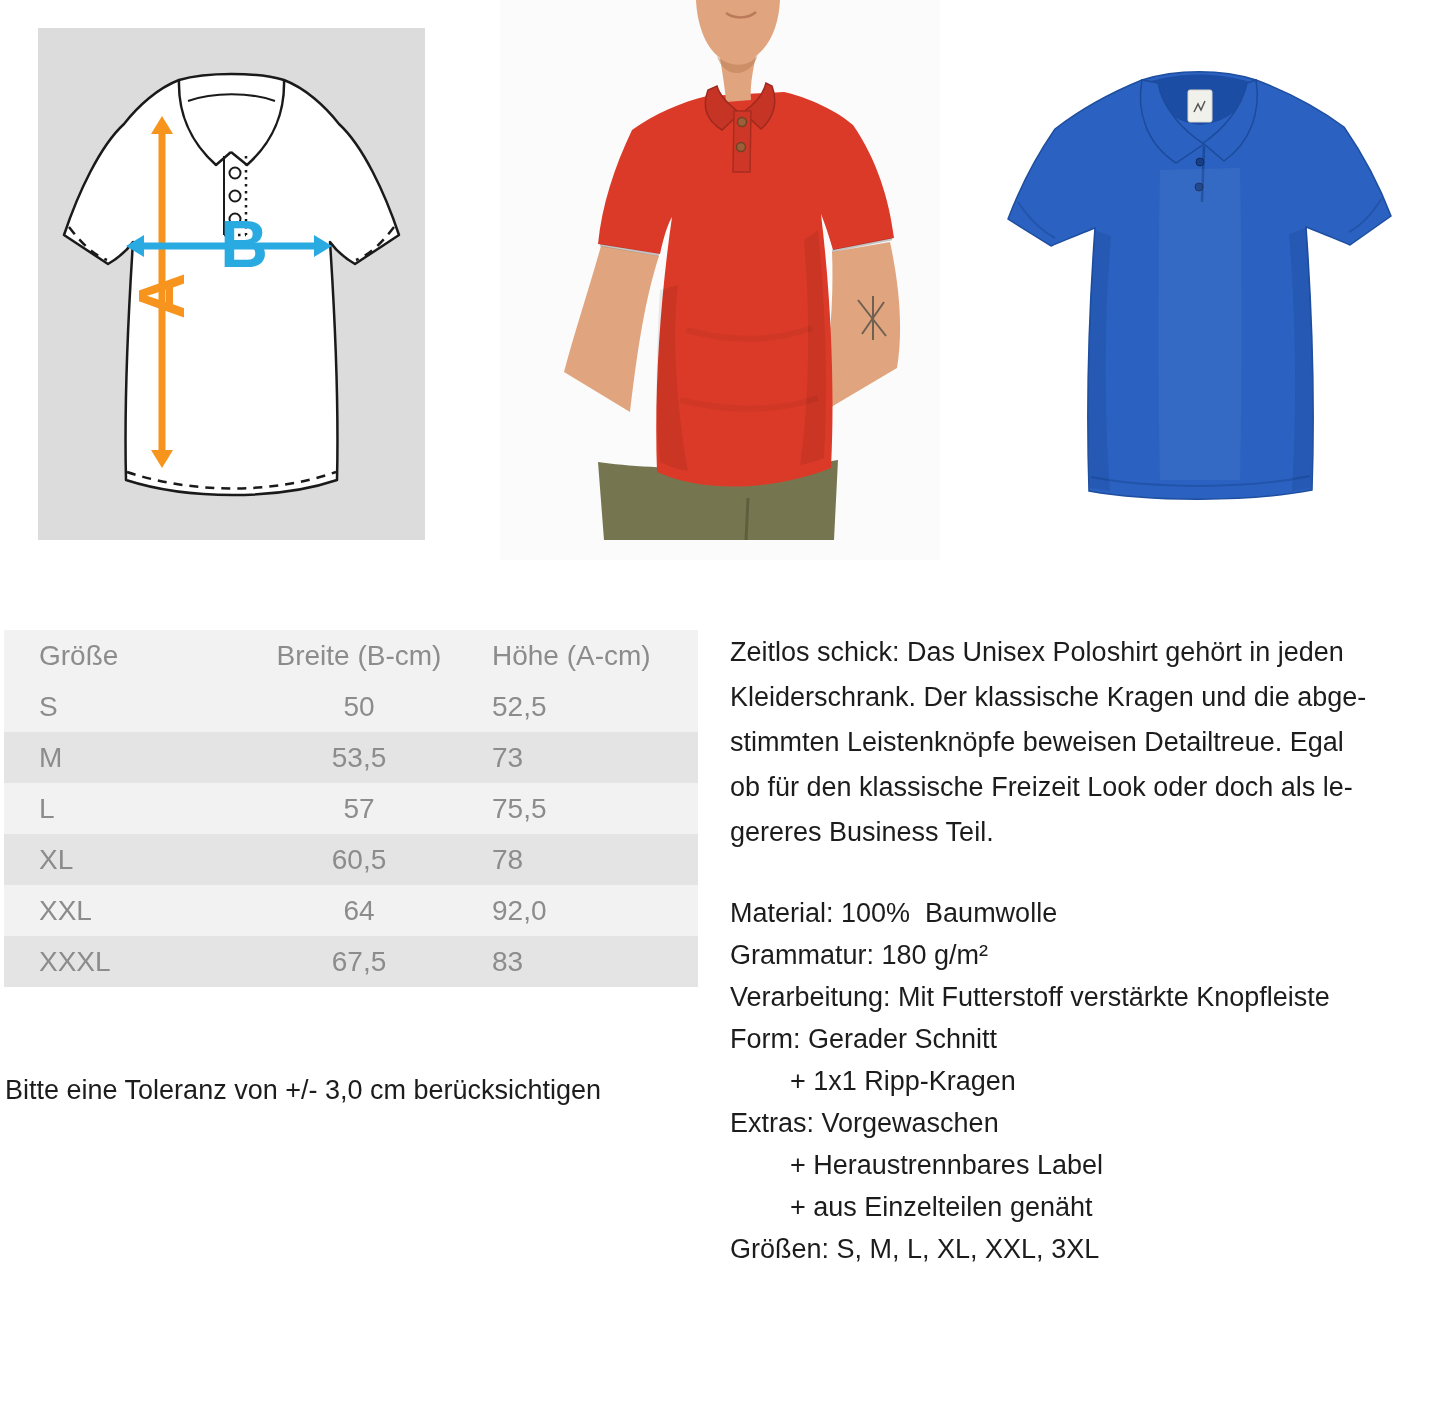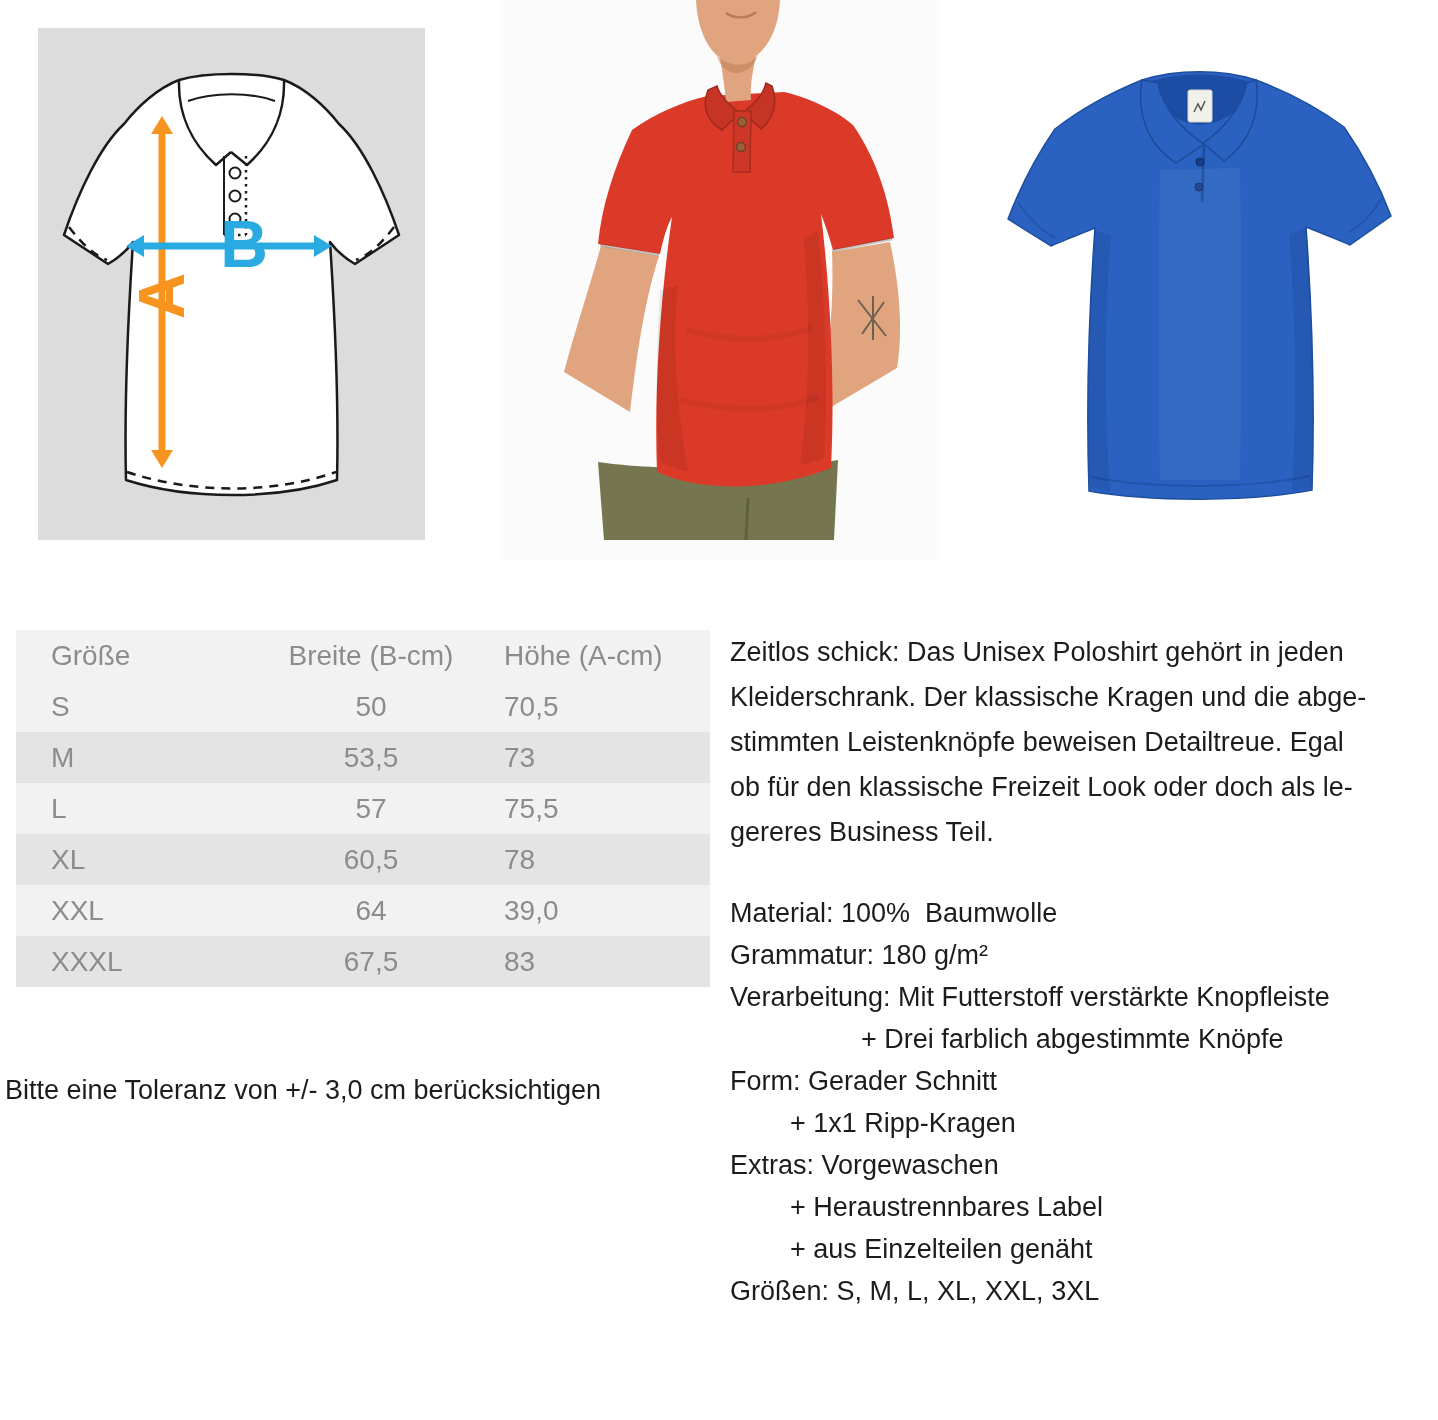--- a/index.html
+++ b/index.html
@@ -10,21 +10,21 @@
   }
   .abs{position:absolute;}
 
   
   .diagram-box{left:38px;top:28px;width:387px;height:512px;background:var(--diagram-bg,#dcdcdc);}
   .model-photo{left:500px;top:0;width:440px;height:560px;}
   .product-photo{left:990px;top:50px;width:430px;height:470px;}
   .diagram-box svg,.model-photo svg,.product-photo svg{display:block;width:100%;height:100%;}
 
   
-  .size-table{left:16px;top:630px;width:694px;background:var(--table-bg-light,#f2f2f2);}
+  .size-table{left:4px;top:630px;width:694px;background:var(--table-bg-light,#f2f2f2);}
   .t-row{display:flex;height:51px;line-height:51px;}
   .t-row.dark{background:var(--table-bg-dark,#e4e4e4);}
   .t-cell{font-size:28px;color:var(--table-text,#8c8c8c);white-space:nowrap;}
   .t-cell.c1{width:187px;padding-left:35px;}
   .t-cell.c2{width:266px;text-align:center;}
   .t-cell.c3{flex:1;}
 
   .tolerance{left:5px;top:1048px;font-size:27px;color:var(--body-text,#1c1c1c);white-space:nowrap;}
 
   
@@ -148,41 +148,41 @@
 
 <div class="abs size-table">
   <div class="t-row">
     <div class="t-cell c1">Größe</div>
     <div class="t-cell c2">Breite (B-cm)</div>
     <div class="t-cell c3">Höhe (A-cm)</div>
   </div>
   <div class="t-row">
     <div class="t-cell c1">S</div>
     <div class="t-cell c2">50</div>
-    <div class="t-cell c3">70,5</div>
+    <div class="t-cell c3">52,5</div>
   </div>
   <div class="t-row dark">
     <div class="t-cell c1">M</div>
     <div class="t-cell c2">53,5</div>
     <div class="t-cell c3">73</div>
   </div>
   <div class="t-row">
     <div class="t-cell c1">L</div>
     <div class="t-cell c2">57</div>
     <div class="t-cell c3">75,5</div>
   </div>
   <div class="t-row dark">
     <div class="t-cell c1">XL</div>
     <div class="t-cell c2">60,5</div>
     <div class="t-cell c3">78</div>
   </div>
   <div class="t-row">
     <div class="t-cell c1">XXL</div>
     <div class="t-cell c2">64</div>
-    <div class="t-cell c3">39,0</div>
+    <div class="t-cell c3">92,0</div>
   </div>
   <div class="t-row dark">
     <div class="t-cell c1">XXXL</div>
     <div class="t-cell c2">67,5</div>
     <div class="t-cell c3">83</div>
   </div>
 </div>
 
 <p class="abs tolerance">Bitte eine Toleranz von +/- 3,0 cm berücksichtigen</p>
 
@@ -191,21 +191,20 @@
     <div class="desc-line">Zeitlos schick: Das Unisex Poloshirt gehört in jeden</div>
     <div class="desc-line">Kleiderschrank. Der klassische Kragen und die abge-</div>
     <div class="desc-line">stimmten Leistenknöpfe beweisen Detailtreue. Egal</div>
     <div class="desc-line">ob für den klassische Freizeit Look oder doch als le-</div>
     <div class="desc-line">gereres Business Teil.</div>
   </div>
   <div class="spec-block">
     <div class="spec-line">Material: 100%  Baumwolle</div>
     <div class="spec-line">Grammatur: 180 g/m²</div>
     <div class="spec-line">Verarbeitung: Mit Futterstoff verstärkte Knopfleiste</div>
-    <div class="spec-line ind-2">+ Drei farblich abgestimmte Knöpfe</div>
     <div class="spec-line">Form: Gerader Schnitt</div>
     <div class="spec-line ind-1">+ 1x1 Ripp-Kragen</div>
     <div class="spec-line">Extras: Vorgewaschen</div>
     <div class="spec-line ind-1">+ Heraustrennbares Label</div>
     <div class="spec-line ind-1">+ aus Einzelteilen genäht</div>
     <div class="spec-line">Größen: S, M, L, XL, XXL, 3XL</div>
   </div>
 </div>
 
 </body></html>

